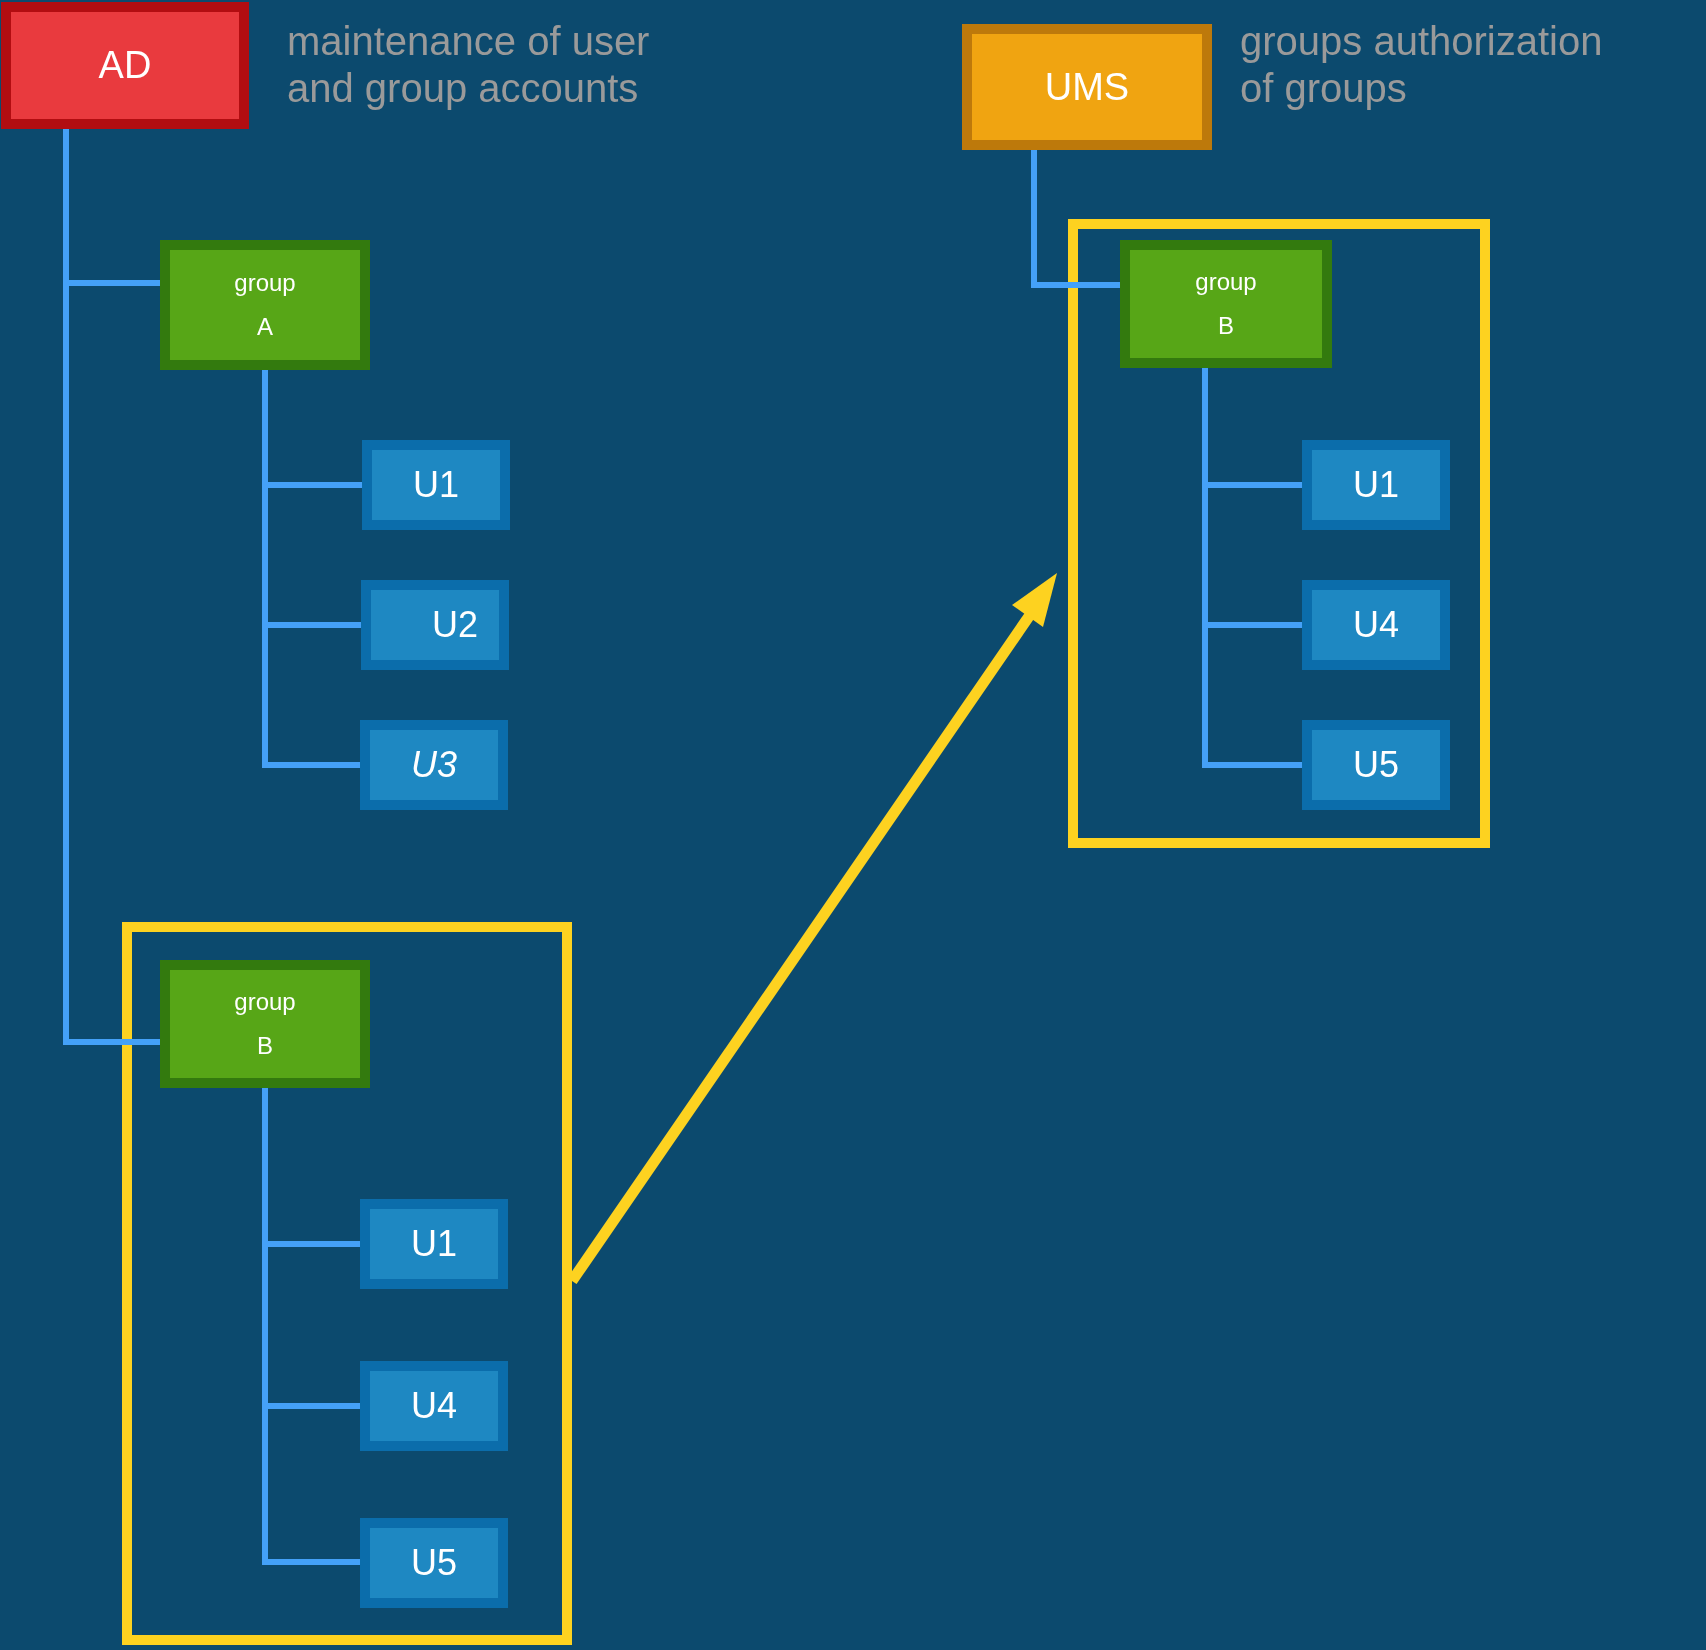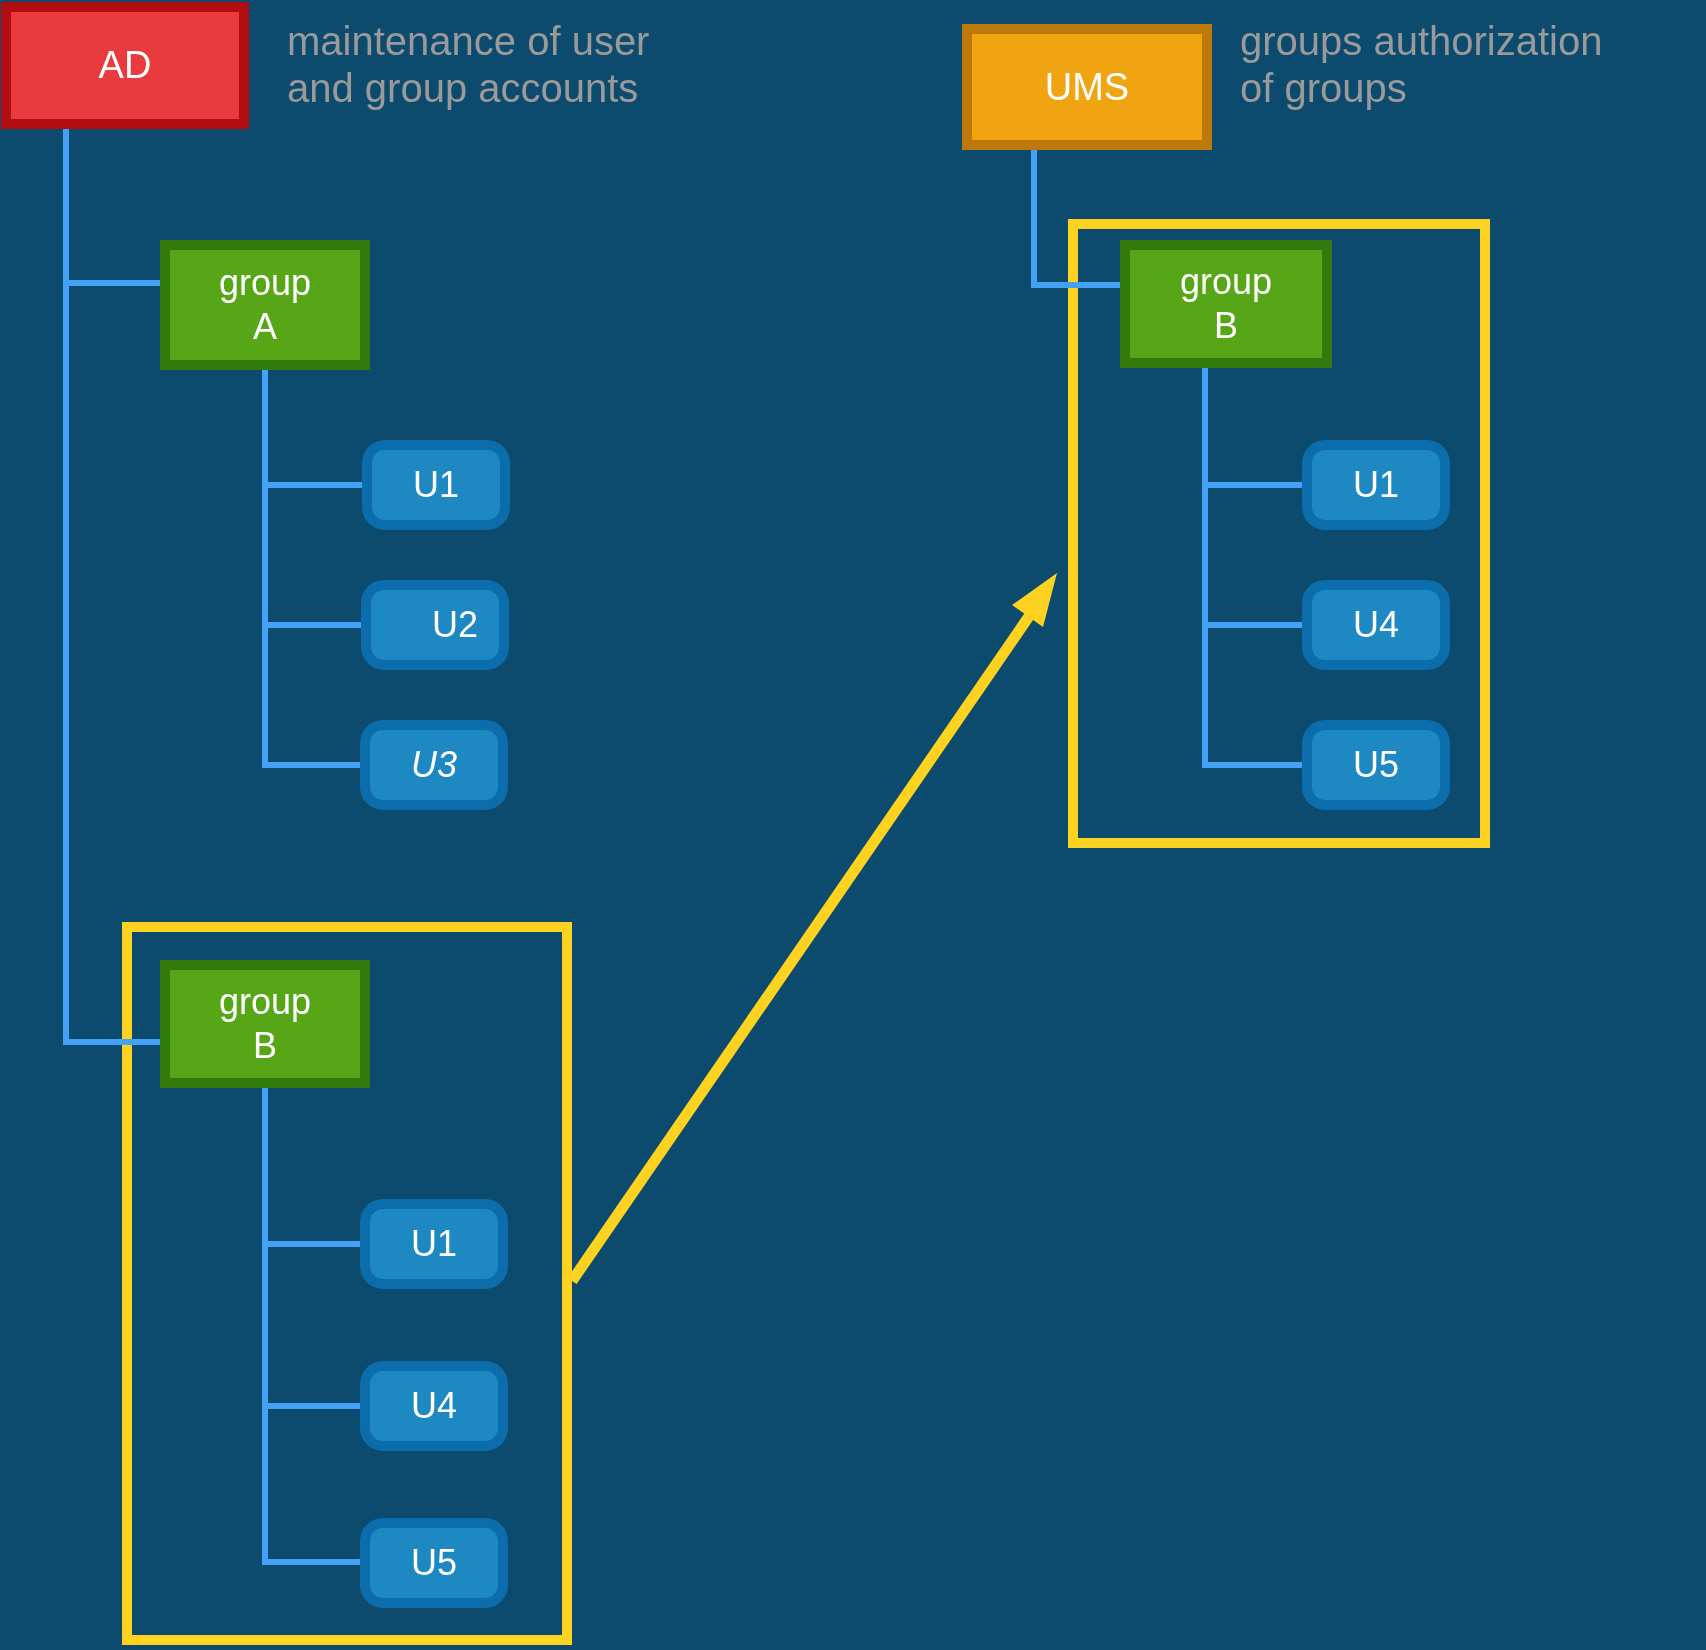--- a/index.html
+++ b/index.html
@@ -17,21 +17,21 @@
     font-family:"Liberation Sans", sans-serif; overflow:hidden;
   }
   .node{
     position:absolute; box-sizing:border-box;
     display:flex; flex-direction:column; align-items:center; justify-content:center;
     color:#ffffff; text-align:center;
   }
   .node .lbl{display:block;}
   .red-node{background:var(--red-fill); border:10px solid var(--red-border); font-size:38px;}
   .orange-node{background:var(--orange-fill); border:10px solid var(--orange-border); font-size:38px;margin-top:22px;}
-  .green-node{background:var(--green-fill); border:10px solid var(--green-border); font-size:36px; line-height:44px;}
+  .green-node{background:var(--green-fill); border:10px solid var(--green-border); font-size:24px; line-height:44px;}
   .blue-node{background:var(--blue-fill); border:10px solid var(--blue-border); font-size:36px;}
   .frame{
     position:absolute; box-sizing:border-box;
     border:10px solid var(--highlight-yellow); background:transparent; z-index:1;
   }
   .conn{position:absolute; background:var(--connector-blue); z-index:2;}
   .node{z-index:3;}
   .caption{
     position:absolute; color:var(--caption-gray);
     font-size:40px; line-height:47px; z-index:0;
@@ -45,21 +45,21 @@
   
   #ad-caption{left:287px; top:18px; width:400px;}
   #ums-caption{left:1240px; top:18px; width:400px;}
 
   
   #group-a-box{left:160px; top:240px; width:210px; height:130px;}
   #group-b-left-box{left:160px; top:960px; width:210px; height:128px;}
   #group-b-right-box{left:1120px; top:240px; width:212px; height:128px;}
 
   
-  .user{width:148px; height:90px;border-radius:23px;}
+  .user{width:148px; height:90px;}
   #user-a-u1{left:362px; top:440px;}
   #user-a-u2{left:361px; top:580px;padding-left:40px;}
   #user-a-u3{left:360px; top:720px;font-style:italic;}
   #user-b-u1{left:360px; top:1199px;}
   #user-b-u4{left:360px; top:1361px;}
   #user-b-u5{left:360px; top:1518px;}
   #user-r-u1{left:1302px; top:440px;}
   #user-r-u4{left:1302px; top:580px;}
   #user-r-u5{left:1302px; top:720px;}
 

